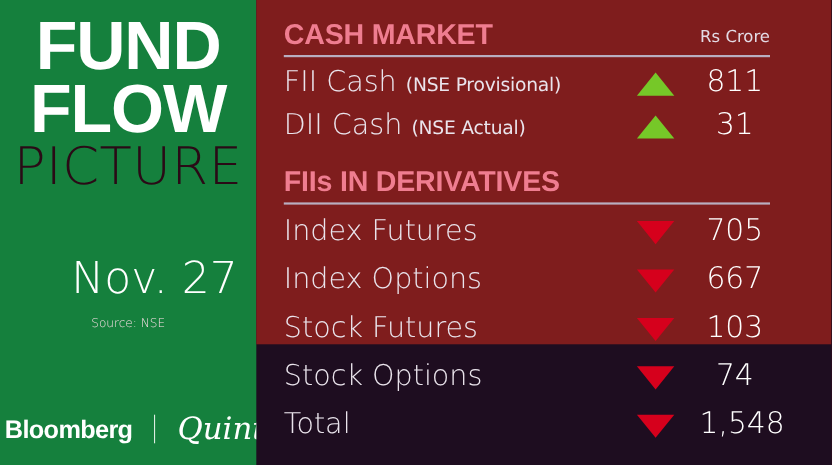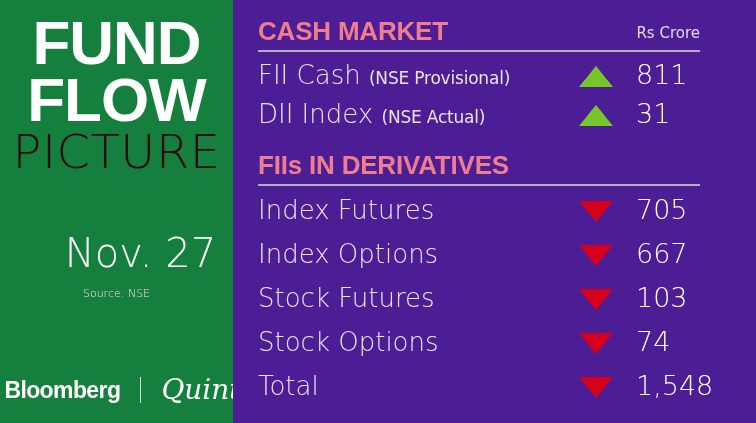--- a/index.html
+++ b/index.html
@@ -113,22 +113,22 @@
     font-size: 28px;
     line-height: 1;
     letter-spacing: 0px;
   }
 
   
   .right-panel {
     position: absolute;
     left: 233px; top: 0;
     width: 523px;
-    height: 423px;
-    background: #4c1d95;
+    height: 313px;
+    background: #7f1d1d;
   }
 
   .section-head {
     position: absolute;
     left: 25px;
     width: 442px;
     display: flex;
     align-items: flex-end;
     justify-content: space-between;
   }
@@ -195,21 +195,21 @@
   .arrow.down {
     border-left: 17px solid transparent;
     border-right: 17px solid transparent;
     border-top: 21px solid #d6001c;
   }
   .row-value {
     position: absolute;
     left: 378px;
     top: 0;
     width: 64px;
-    text-align: left;
+    text-align: center;
     color: #ffffff;
     font-family: "DejaVu Sans", sans-serif;
     font-weight: 300;
     font-size: 27px;
     line-height: 38px;
     white-space: nowrap;
   }
 </style>
 </head>
 <body>
@@ -244,21 +244,21 @@
     </div>
     <div class="rule" style="top:50px;"></div>
 
     <div class="row" style="top:56px;">
       <span class="row-label"><span>FII Cash</span> <span class="qualifier">(NSE Provisional)</span></span>
       <span class="arrow up"></span>
       <span class="row-value">811</span>
     </div>
 
     <div class="row" style="top:95px;">
-      <span class="row-label"><span>DII Index</span> <span class="qualifier">(NSE Actual)</span></span>
+      <span class="row-label"><span>DII Cash</span> <span class="qualifier">(NSE Actual)</span></span>
       <span class="arrow up"></span>
       <span class="row-value">31</span>
     </div>
 
     <div class="section-head" style="top:152px;">
       <span class="section-title">FIIs IN DERIVATIVES</span>
       <span class="unit-label"></span>
     </div>
     <div class="rule" style="top:184px;"></div>
 

